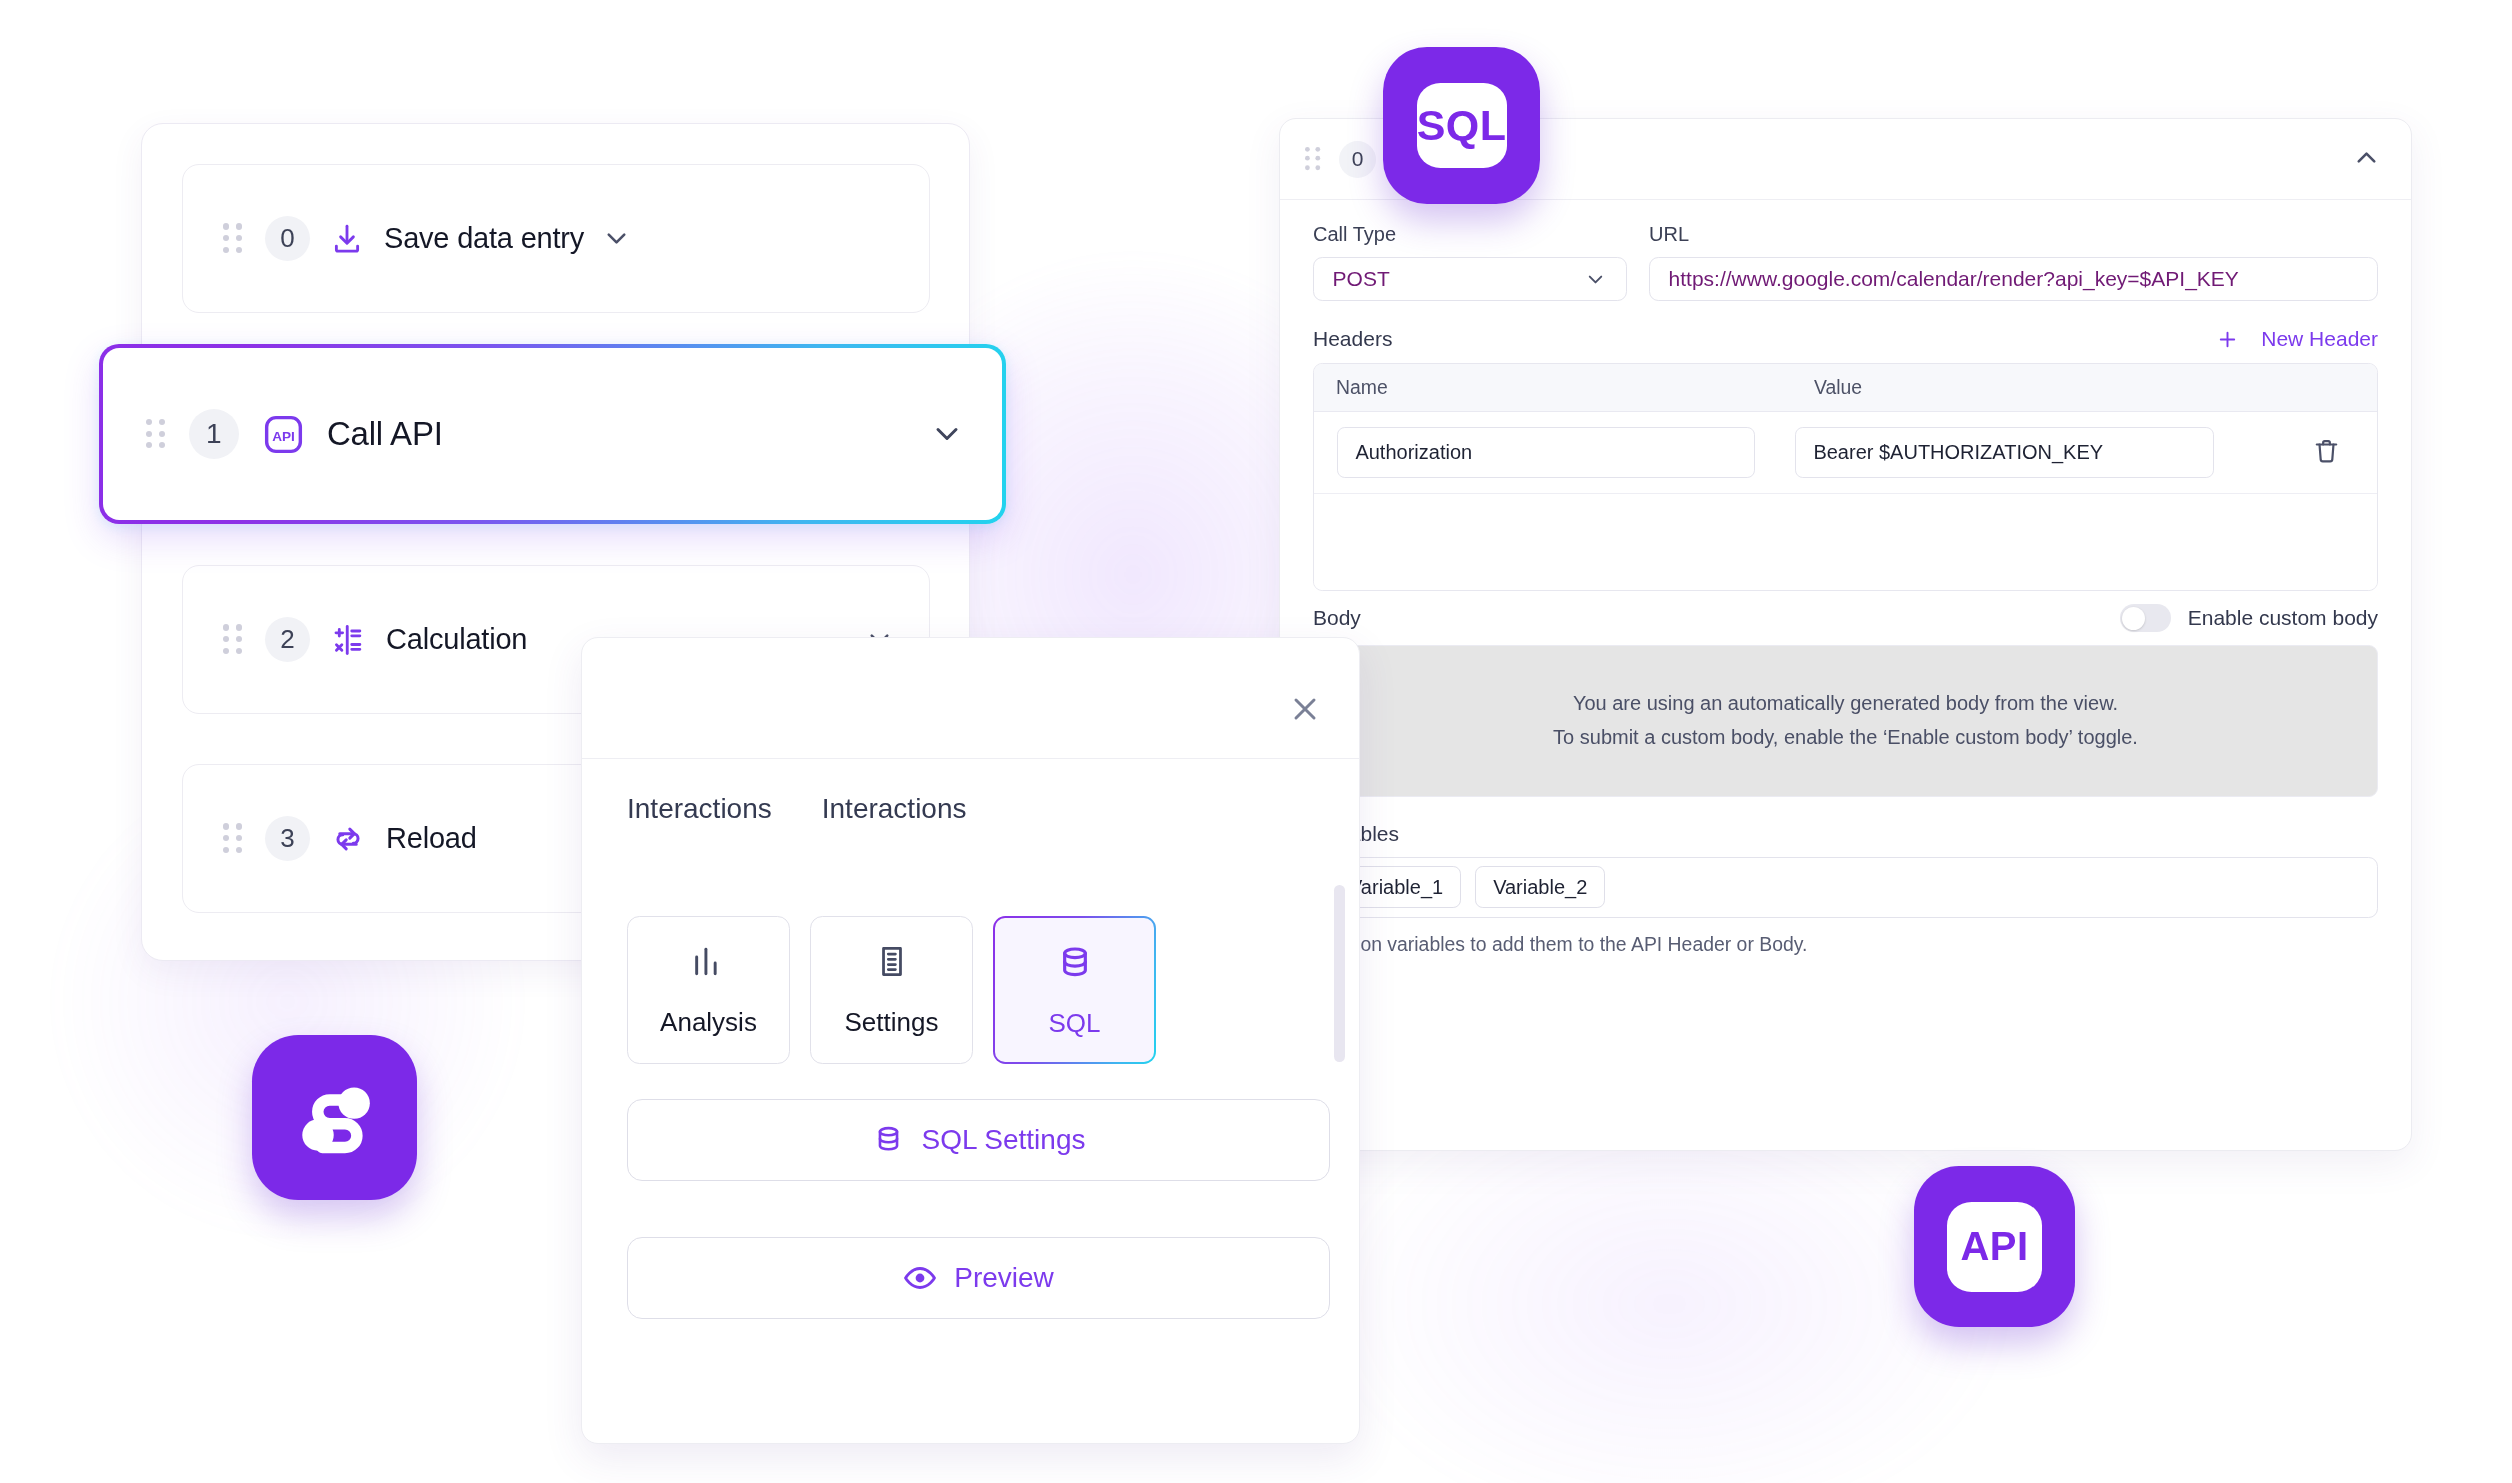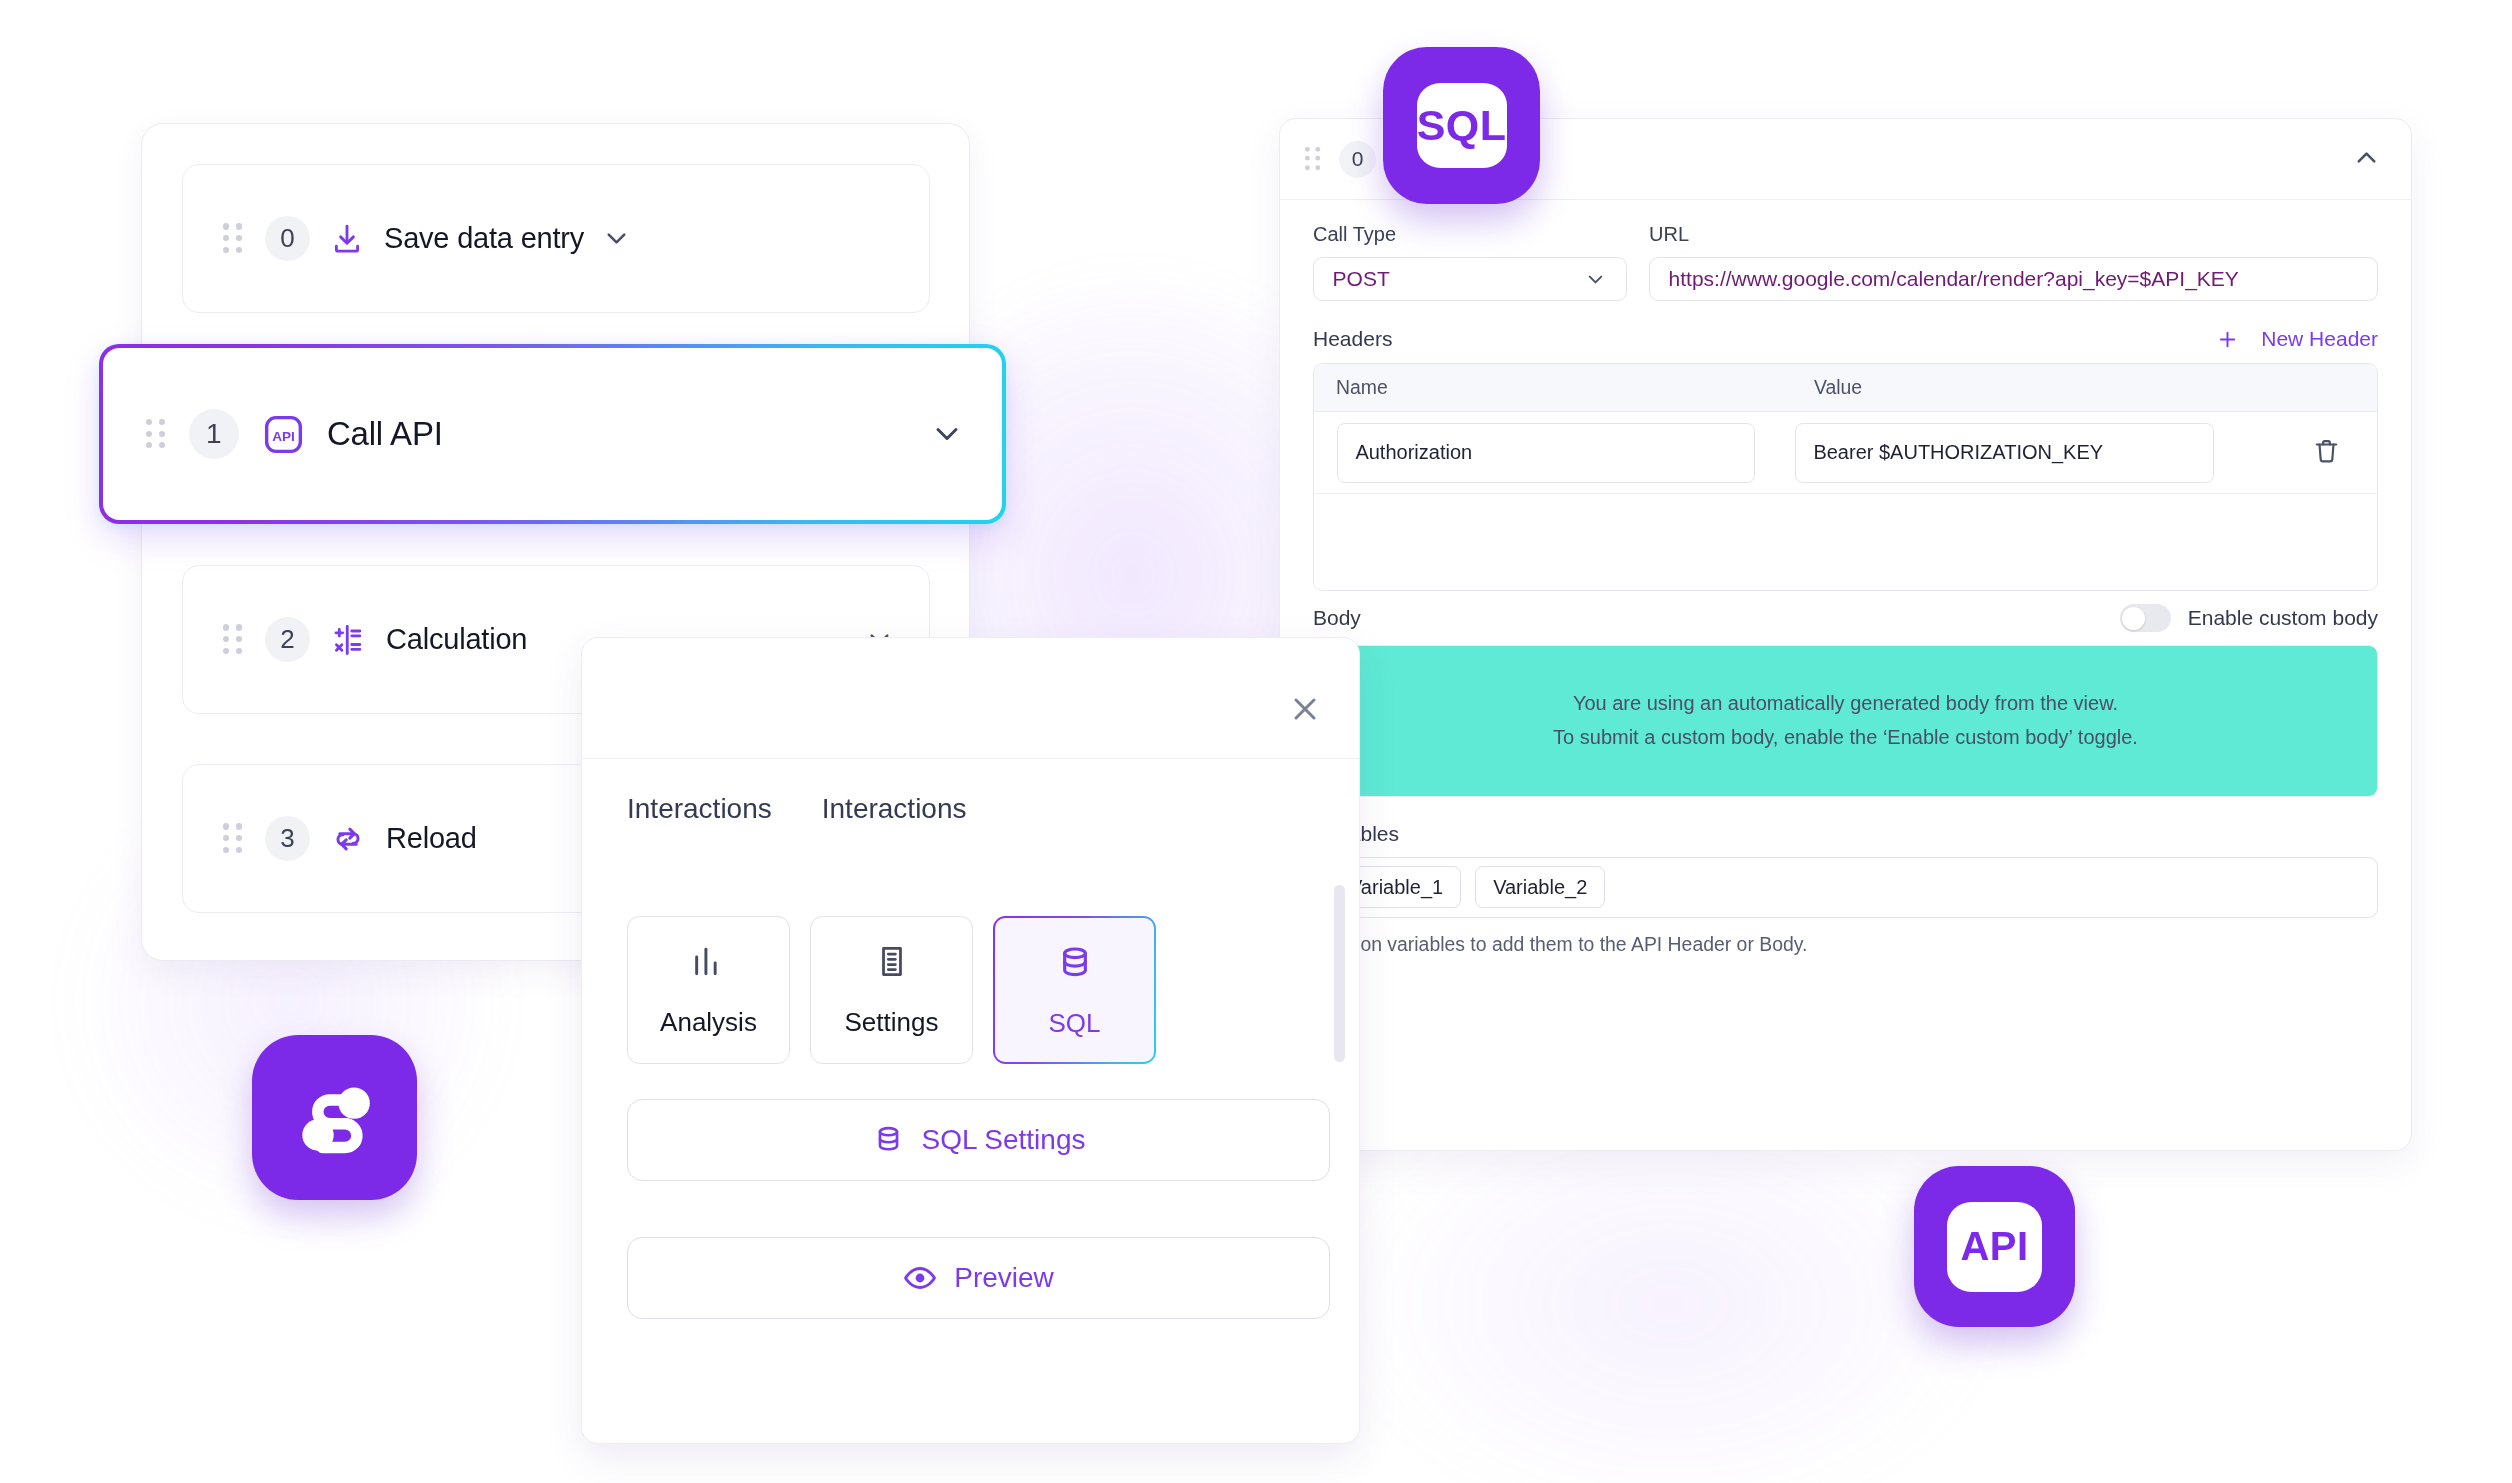--- a/index.html
+++ b/index.html
@@ -233,21 +233,21 @@
   #headers-table .th.c2 { flex: 1; padding-left: 20px; }
 
   #headers-table .trow {
     height: 82px;
     display: flex;
     align-items: center;
     padding: 0 12.4px 0 12.4px;
     border-bottom: 1.2px solid #eeeef4;
   }
   .cell-input {
-    height: 60px;
+    height: 51px;
     border: 1.2px solid #e3e3ec;
     border-radius: 7.8px;
     display: flex; align-items: center;
     padding: 0 17px;
     font-size: 20px;
     color: #1e2233;
     background: #ffffff;
   }
   .cell-input.n { width: 418px; margin-left: 11px; }
   .cell-input.v { width: 419px; margin-left: 40px; }
@@ -274,21 +274,21 @@
     left: 2.3px; top: 2.3px;
     width: 23px; height: 23px;
     border-radius: 50%;
     background: #ffffff;
     box-shadow: 0 0.8px 2.3px rgba(0,0,0,0.18);
   }
   .body-head .toggle-label { font-size: 21px; color: #33384d; white-space: nowrap; }
 
   #body-placeholder {
     height: 152px;
-    background: #5eead4;
+    background: #e5e5e5;
     border: 1.2px solid #ebebf2;
     border-radius: 9.3px;
     display: flex; flex-direction: column;
     align-items: center; justify-content: center;
     gap: 11px;
   }
   #body-placeholder p { font-size: 20px; color: #4a4f66; }
 
   .vars-head { margin-top: 25px; margin-bottom: 11px; }
   .vars-head .sec-title { font-size: 21px; color: #33384d; }

